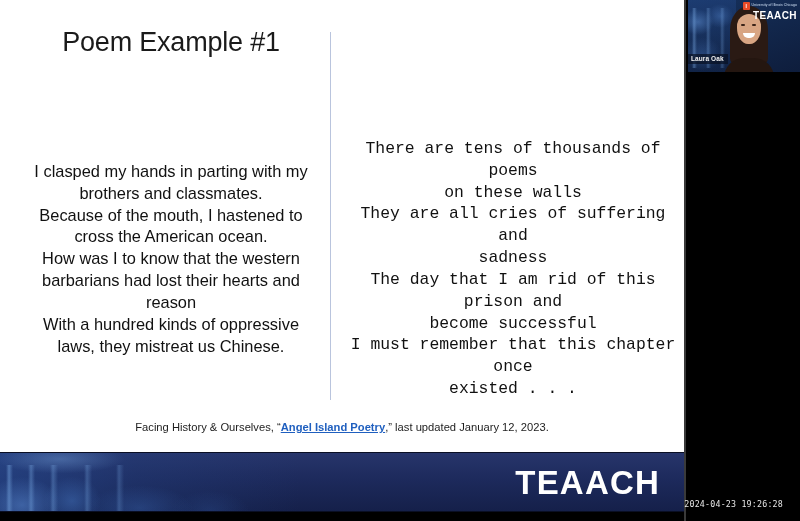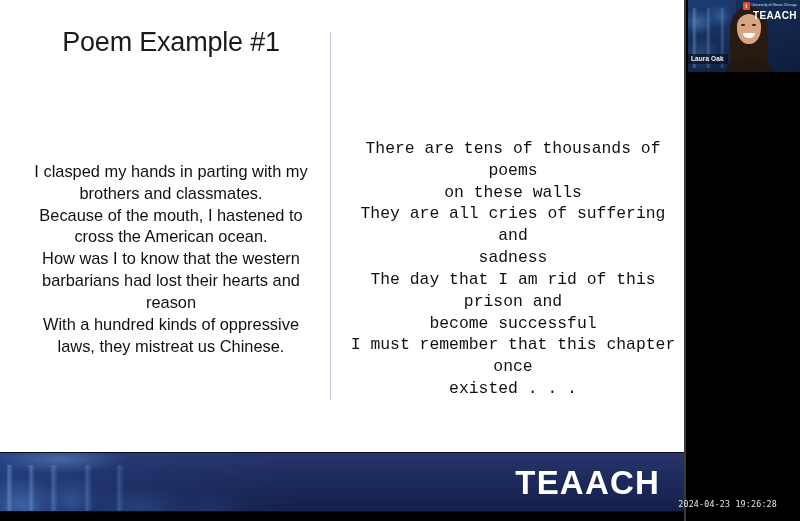--- a/index.html
+++ b/index.html
@@ -285,21 +285,21 @@
     font-size: 6.5px;
     font-weight: bold;
     line-height: 1.3;
     letter-spacing: .1px;
     white-space: nowrap;
   }
 
   
   .timestamp {
     position: absolute;
-    right: 23px; bottom: 12px;
+    right: 17px; bottom: 12px;
     color: #e6e6e6;
     font-size: 8.3px;
     font-family: "DejaVu Sans Mono", monospace;
     letter-spacing: .2px;
     white-space: nowrap;
   }
 </style>
 </head>
 <body>
 
@@ -332,20 +332,21 @@
 The day that I am rid of this prison and
 become successful
 I must remember that this chapter once
 existed . . .</div>
         </div>
 
       </div>
 
       <div class="divider"></div>
 
+      <div class="citation"><span>Facing History &amp; Ourselves, “</span><span class="link">Angel Island Poetry</span><span>,” last updated January 12, 2023.</span></div>
 
     </div>
 
     <div class="banner">
       <div class="banner-art"></div>
       <div class="banner-title">TEAACH</div>
     </div>
 
     <div class="slide-footer-black"></div>
   </div>

